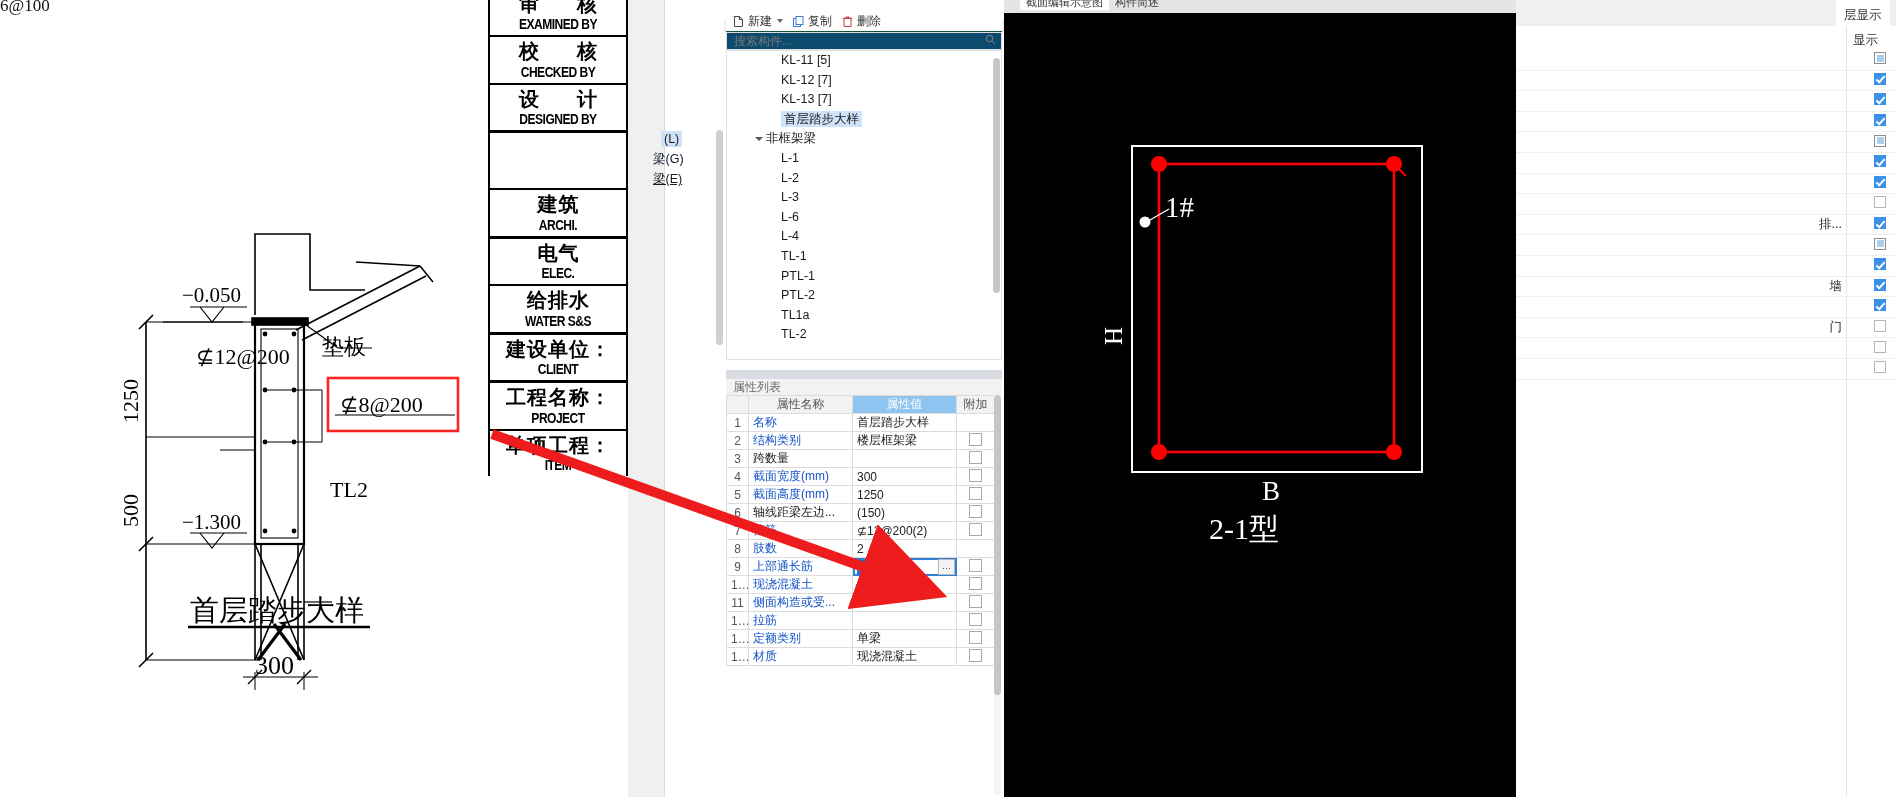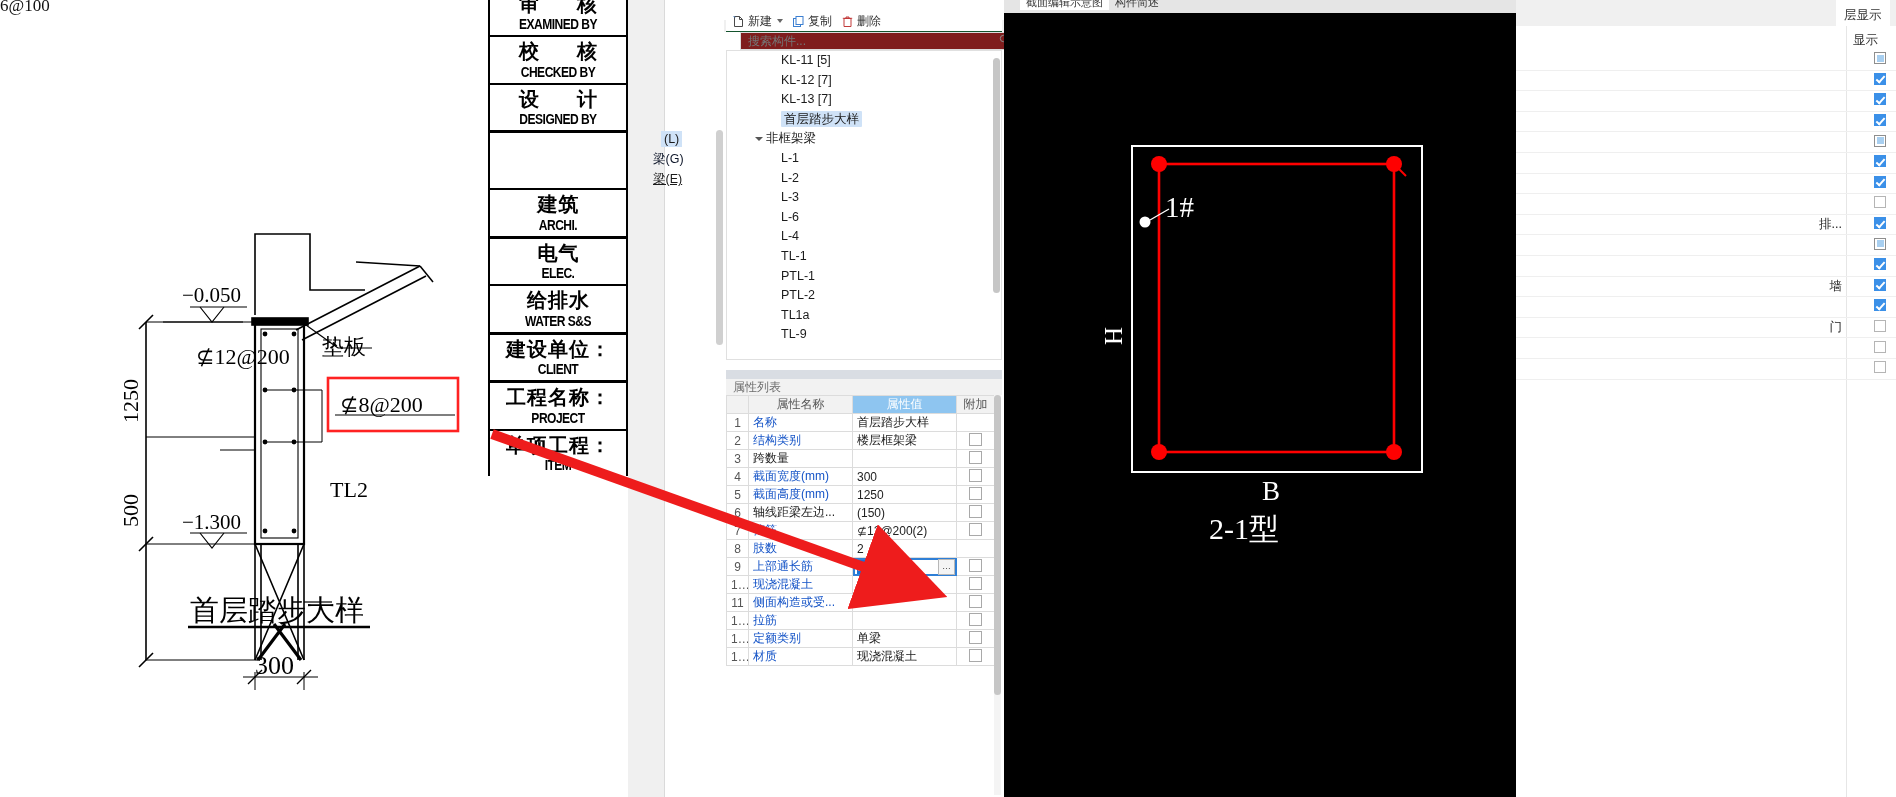--- a/index.html
+++ b/index.html
@@ -32,21 +32,21 @@
   
   .complist{position:absolute;left:724px;top:0;width:280px;height:797px;background:#fff;}
   .cl-title{position:absolute;left:0;top:0;width:280px;height:12px;background:#f0f0f0;
             font-size:11px;color:#777;padding-left:6px;box-sizing:border-box;overflow:hidden;margin-top:20px;}
   .cl-title span{position:relative;top:-3px;}
   .cl-toolbar{position:absolute;left:2px;top:11px;width:276px;height:21px;background:#fff;
               border-bottom:1px solid #14532d;display:flex;align-items:center;gap:9px;padding-left:6px;box-sizing:border-box;}
   .tool{display:flex;align-items:center;gap:3px;font-size:12px;color:#333;cursor:pointer;white-space:nowrap;}
   .tool .ico{width:13px;height:13px;display:inline-block;position:relative;}
   .caret{width:0;height:0;border-left:3px solid transparent;border-right:3px solid transparent;border-top:4px solid #666;margin-left:2px;}
-  .cl-search{position:absolute;left:16px;top:32px;width:276px;height:18px;background:#7f1d1d;
+  .cl-search{position:absolute;left:2px;top:32px;width:276px;height:18px;background:#0c4a6e;
              border:1px solid #dcdcdc;box-sizing:border-box;display:flex;align-items:center;padding:0 5px;}
   .cl-search input{border:0;outline:0;font-size:12px;color:#9a9a9a;width:100%;background:transparent;
                    font-family:"Liberation Sans",sans-serif;}
   .cl-tree{position:absolute;left:2px;top:50px;width:276px;height:310px;background:#fff;
            border:1px solid #e0e0e0;box-sizing:border-box;overflow:hidden;}
   .tnode{height:19.6px;line-height:19.6px;font-size:12.5px;color:#1b1b1b;white-space:nowrap;}
   .tnode.leaf{padding-left:54px;}
   .tnode.group{padding-left:28px;}
   .tnode .sel{background:#cfe2f7;padding:1px 3px;border-radius:1px;}
   .tri{display:inline-block;width:0;height:0;border-left:4px solid #555;border-top:3.5px solid transparent;border-bottom:3.5px solid transparent;margin-right:4px;vertical-align:1px;}
@@ -306,21 +306,21 @@
         <div class="tnode group"><span class="tri open"></span><span>非框架梁</span></div>
         <div class="tnode leaf"><span>L-1</span></div>
         <div class="tnode leaf"><span>L-2</span></div>
         <div class="tnode leaf"><span>L-3</span></div>
         <div class="tnode leaf"><span>L-6</span></div>
         <div class="tnode leaf"><span>L-4</span></div>
         <div class="tnode leaf"><span>TL-1</span></div>
         <div class="tnode leaf"><span>PTL-1</span></div>
         <div class="tnode leaf"><span>PTL-2</span></div>
         <div class="tnode leaf"><span>TL1a</span></div>
-        <div class="tnode leaf"><span>TL-9</span></div>
+        <div class="tnode leaf"><span>TL-2</span></div>
       </div>
     <div class="cl-scroll">
         <div class="thumb"></div>
       </div>
   </div>
 
   <div class="proplist">
     <div class="pl-head"></div>
     <div class="pl-title">属性列表</div>
     <table class="props">

